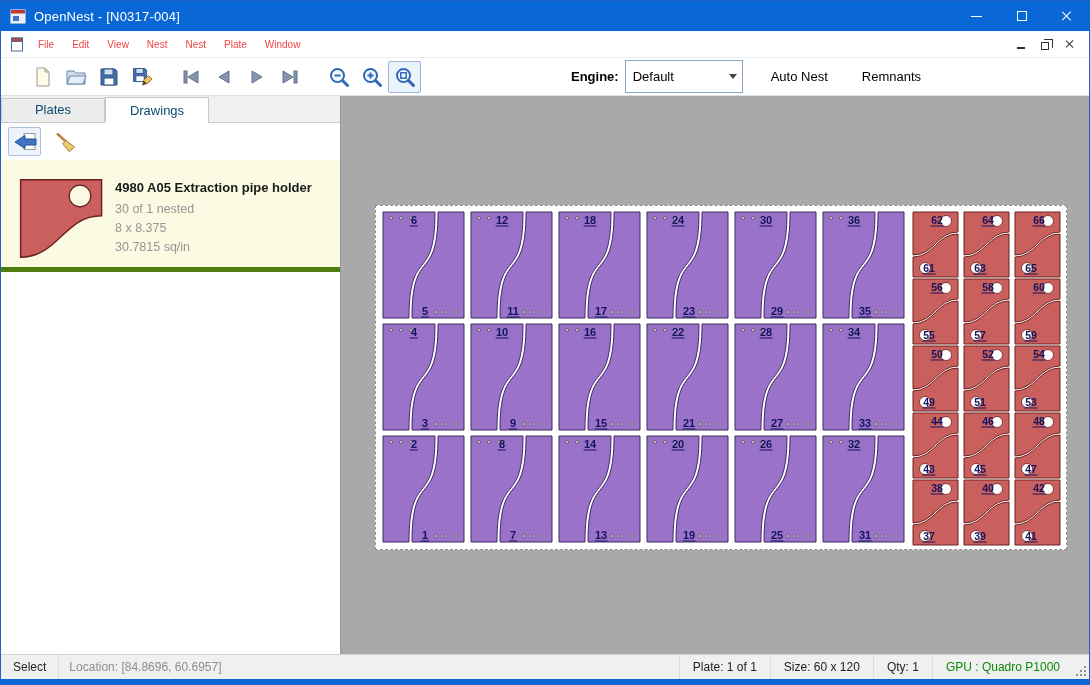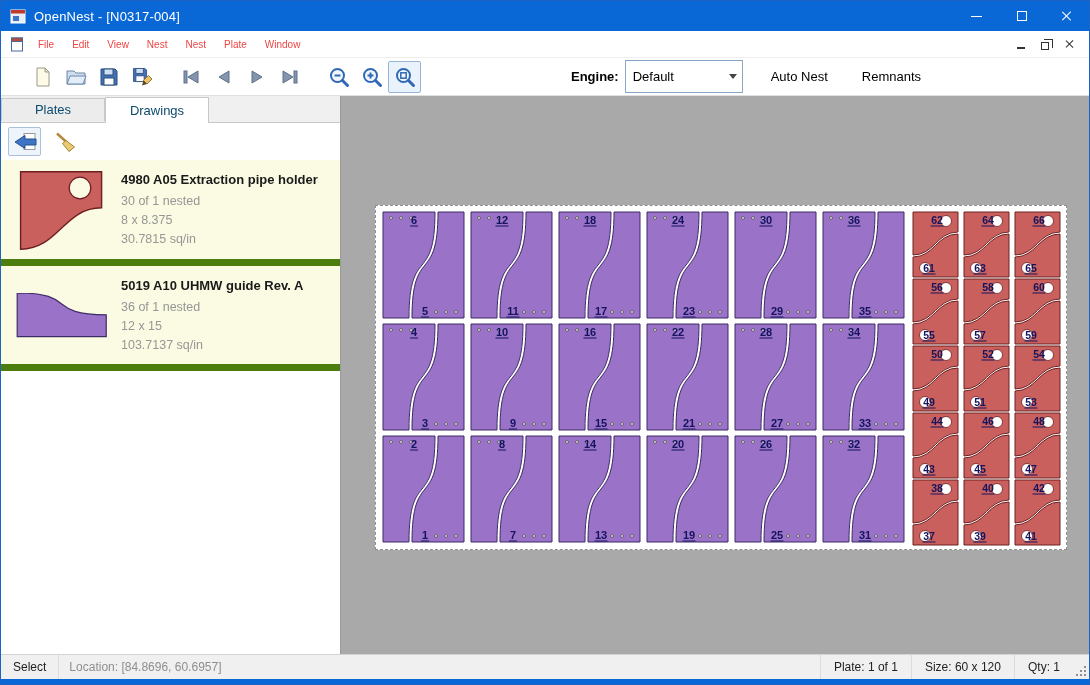--- a/index.html
+++ b/index.html
@@ -45,21 +45,21 @@
 
 .main{flex:1;display:flex;min-height:0}
 .sidebar{width:340px;flex:0 0 340px;background:#fff;border-right:1px solid #9a9a9a;display:flex;flex-direction:column}
 .tabs{height:27px;flex:0 0 27px;background:#f0f0f0;display:flex;align-items:center;border-bottom:1px solid #c8c8c8;font-size:13px;color:#0c4a6e}
 .tab{height:23px;line-height:22px;width:104px;text-align:center;background:#ececec;border:1px solid #c8c8c8;border-bottom:none;margin-bottom:-1px}
 .tab.active{height:26px;line-height:25px;background:#fff;position:relative;z-index:2}
 .side-toolbar{height:37px;flex:0 0 37px;display:flex;align-items:center;gap:7px;padding-left:7px;background:#fff}
 .sbtn{width:33px;height:29px;display:flex;align-items:center;justify-content:center;border:1px solid transparent;border-radius:2px}
 .sbtn.outlined{border-color:#aac0dc;background:#eef4fb}
 .drawing-list{background:#fff}
-.drawing-item{display:flex;background:#fbfbe3;padding:10px 8px 9px 8px;gap:8px;border-bottom:7px solid #4d7c0f}
+.drawing-item{display:flex;background:#fbfbe3;padding:18px 8px 9px 8px;gap:2px;border-bottom:5px solid #4d7c0f}
 .thumb{width:104px;flex:0 0 104px;display:flex;align-items:center;justify-content:center}
 .dtext{padding-top:2px}
 .dtext .name{font-size:13px;font-weight:bold;color:#1a1a1a;margin-bottom:5px}
 .dtext .meta{font-size:12.5px;color:#969696;line-height:19px}
 .canvas{flex:1;background:#a9a9a9;position:relative;overflow:hidden}
 .plate{position:absolute;left:34px;top:109px;width:692px;height:345px;background:#fff;border:1px dashed #8f8f8f}
 
 
 .statusbar{height:25px;flex:0 0 25px;background:#f0f0f0;border-top:1px solid #d4d4d4;display:flex;align-items:center;font-size:12px;color:#222}
 .sb-cell{padding:0 12px;height:100%;display:flex;align-items:center;border-right:1px solid #dcdcdc}
@@ -238,35 +238,20 @@
                 <circle cx="36" cy="11" r="6" fill="#fbfbe3" stroke="#6e2020" stroke-width="0.7" transform="scale(1.8) translate(-1,-1)"></circle>
               </svg>
           </div>
           <div class="dtext">
             <div class="name">4980 A05 Extraction pipe holder</div>
             <div class="meta">30 of 1 nested</div>
             <div class="meta">8 x 8.375</div>
             <div class="meta">30.7815 sq/in</div>
           </div>
         </div>
-        <div class="drawing-item">
-          <div class="thumb">
-            <svg id="thumb-purple-svg" width="96" height="46">
-                <g transform="scale(0.84) translate(2,57) rotate(-90)">
-                  <path d="M5,3 L57,3 C57,76 31,36 31,109 L5,109 Z" fill="#9a72c8" stroke="#3d2b66" stroke-width="1.4"></path>
-                </g>
-              </svg>
-          </div>
-          <div class="dtext">
-            <div class="name">5019 A10 UHMW guide Rev. A</div>
-            <div class="meta">36 of 1 nested</div>
-            <div class="meta">12 x 15</div>
-            <div class="meta">103.7137 sq/in</div>
-          </div>
-        </div>
       </div>
     </div>
     <div class="canvas">
       <div class="plate">
         <svg id="plate-svg" width="690" height="343">
             <g transform="translate(2,3)">
               <path d="M5,3 L57,3 C57,76 31,36 31,109 L5,109 Z" fill="#9a72c8" stroke="#3d2b66" stroke-width="1"></path>
               <path d="M5,3 L57,3 C57,76 31,36 31,109 L5,109 Z" transform="rotate(180 45.5 56)" fill="#9a72c8" stroke="#3d2b66" stroke-width="1"></path>
               <circle cx="13" cy="9" r="1.4" fill="#fff" stroke="#333" stroke-width="0.7"></circle>
               <circle cx="23" cy="9" r="1.4" fill="#fff" stroke="#333" stroke-width="0.7"></circle>
@@ -672,20 +657,21 @@
     </div>
   </div>
 
   <div class="statusbar">
     <div class="sb-cell">Select</div>
     <div class="sb-loc">Location: [84.8696, 60.6957]</div>
     <div class="sb-right">
       <div class="sb-seg">Plate: 1 of 1</div>
       <div class="sb-seg">Size: 60 x 120</div>
       <div class="sb-seg">Qty: 1</div>
+      <div class="sb-seg" style="color: rgb(10, 138, 10);">GPU : Quadro P1000</div>
       <div class="grip">
         <svg width="12" height="12">
           <g fill="#8f8f8f">
             <rect x="9" y="9" width="2" height="2"></rect>
               <rect x="9" y="5" width="2" height="2"></rect>
             <rect x="5" y="9" width="2" height="2"></rect>
               <rect x="9" y="1" width="2" height="2"></rect>
             <rect x="1" y="9" width="2" height="2"></rect>
               <rect x="5" y="5" width="2" height="2"></rect>
           </g>

